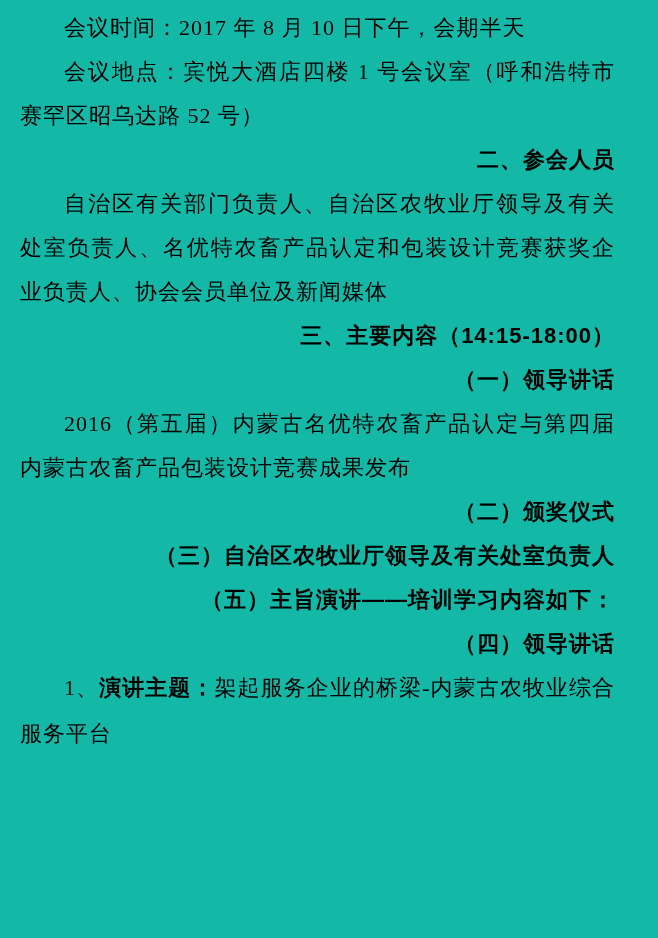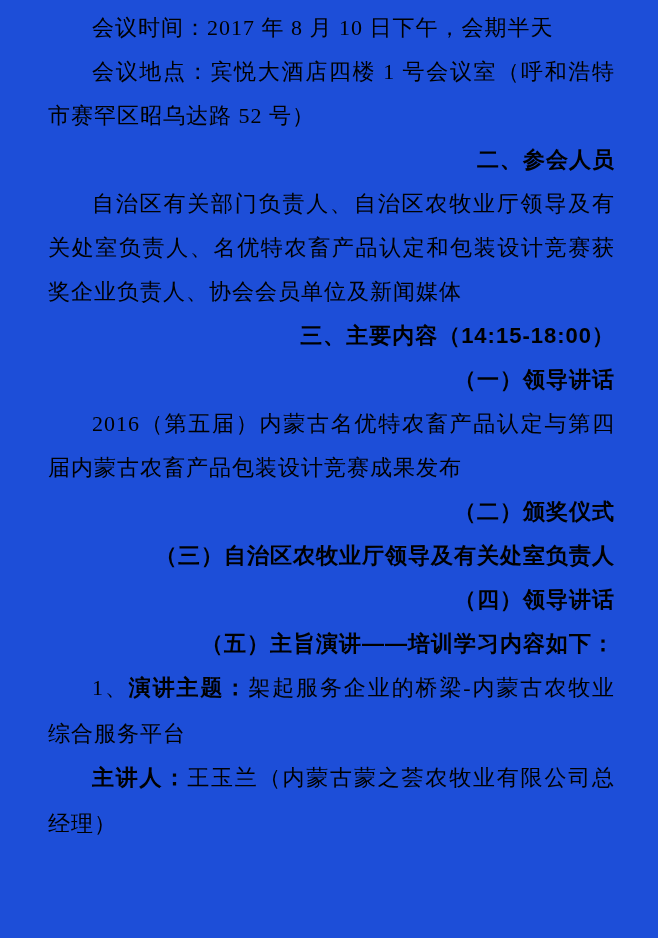--- a/index.html
+++ b/index.html
@@ -9,22 +9,22 @@
   }
   body {
     width: 658px;
     height: 938px;
     overflow: hidden;
   }
   .page {
     box-sizing: border-box;
     width: 658px;
     height: 938px;
-    padding: 6px 43px 0 48px;
-    background: #1d4ed8;
+    padding: 6px 43px 0 20px;
+    background: #14b8a6;
   }
   .para {
     margin: 0;
     font-family: "Liberation Serif", "DejaVu Serif", serif;
     font-size: 22px;
     line-height: 44px;
     color: #000000;
     text-indent: 2em;
     text-align: justify;
     letter-spacing: 1px;
@@ -58,24 +58,23 @@
   <p class="para heading"><span class="run">三、主要内容（14:15-18:00）</span></p>
 
   <p class="para heading"><span class="run">（一）领导讲话</span></p>
 
   <p class="para"><span class="run">2016（第五届）内蒙古名优特农畜产品认定与第四届内蒙古农畜产品包装设计竞赛成果发布</span></p>
 
   <p class="para heading"><span class="run">（二）颁奖仪式</span></p>
 
   <p class="para heading"><span class="run">（三）自治区农牧业厅领导及有关处室负责人</span></p>
 
+  <p class="para heading"><span class="run">（五）主旨演讲——培训学习内容如下：</span></p>
+
   <p class="para heading"><span class="run">（四）领导讲话</span></p>
-
-  <p class="para heading"><span class="run">（五）主旨演讲——培训学习内容如下：</span></p>
 
   <p class="para"><span class="run">1、</span><span class="run bold-label">演讲主题：</span><span class="run">架起服务企业的桥梁-内蒙古农牧业综合服务平台</span></p>
 
-  <p class="para"><span class="run bold-label">主讲人：</span><span class="run">王玉兰（内蒙古蒙之荟农牧业有限公司总经理）</span></p>
 
 
   <p class="para"></p>
 
 </div>
 
 </body></html>

